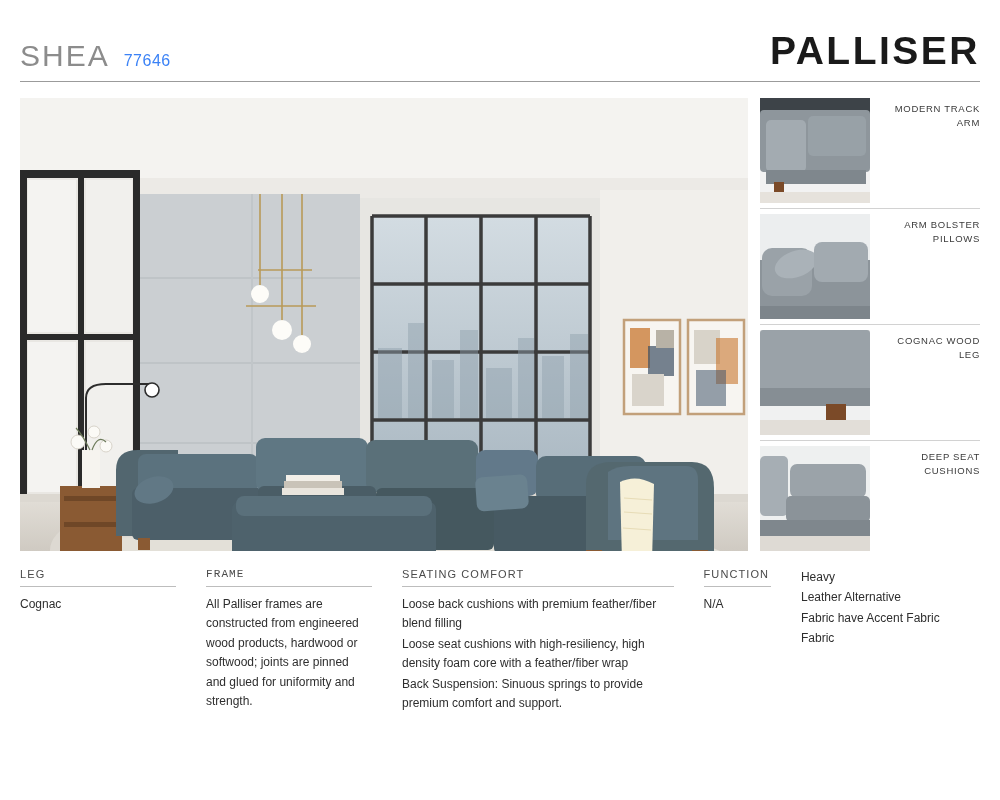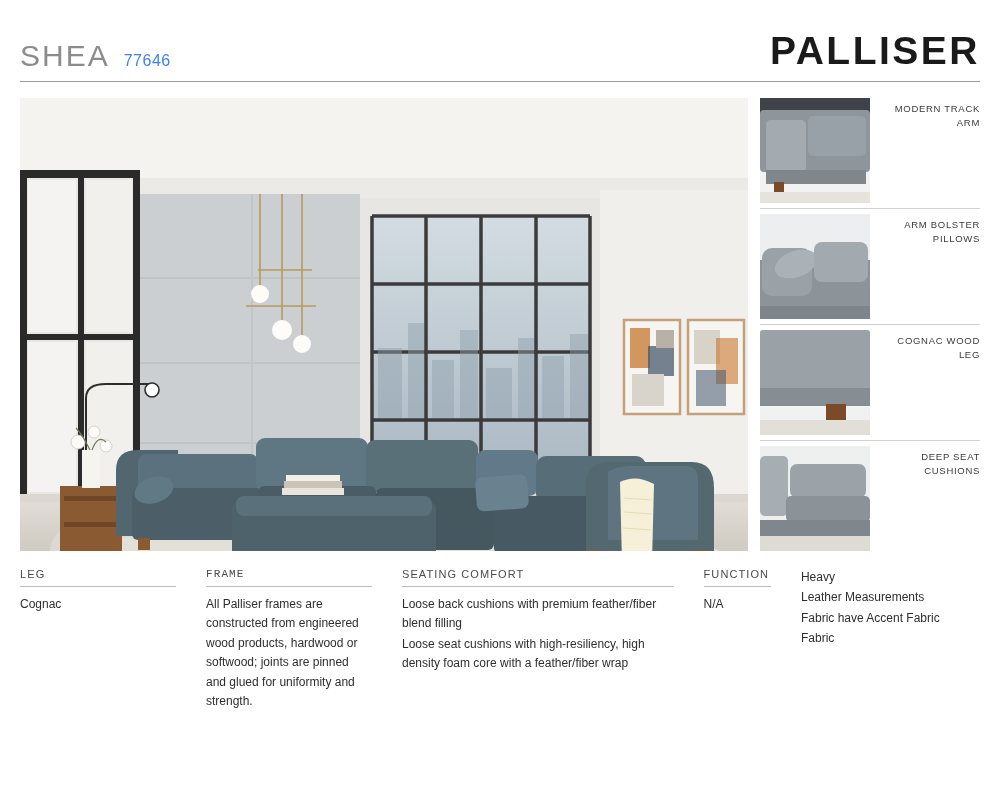--- a/index.html
+++ b/index.html
@@ -420,34 +420,35 @@
       <div class="spec-body">
         <p>All Palliser frames are constructed from engineered wood products, hardwood or softwood; joints are pinned and glued for uniformity and strength.</p>
       </div>
     </div>
 
     <div class="spec-col comfort">
       <div class="spec-head">SEATING COMFORT</div>
       <div class="spec-body">
         <p>Loose back cushions with premium feather/fiber blend filling</p>
         <p>Loose seat cushions with high-resiliency, high density foam core with a feather/fiber wrap</p>
+        <p>Back Suspension: Sinuous springs to provide premium comfort and support.</p>
       </div>
     </div>
 
     <div class="spec-col func">
       <div class="spec-head">FUNCTION</div>
       <div class="spec-body">
         <p>N/A</p>
       </div>
     </div>
 
     <div class="spec-col covers">
       <div class="spec-body">
         <p>Heavy</p>
-        <p>Leather Measurements</p>
+        <p>Leather Alternative</p>
         <p>Fabric have Accent Fabric</p>
         <p>Fabric</p>
       </div>
     </div>
 
   </div>
 
 
 </div>
 

